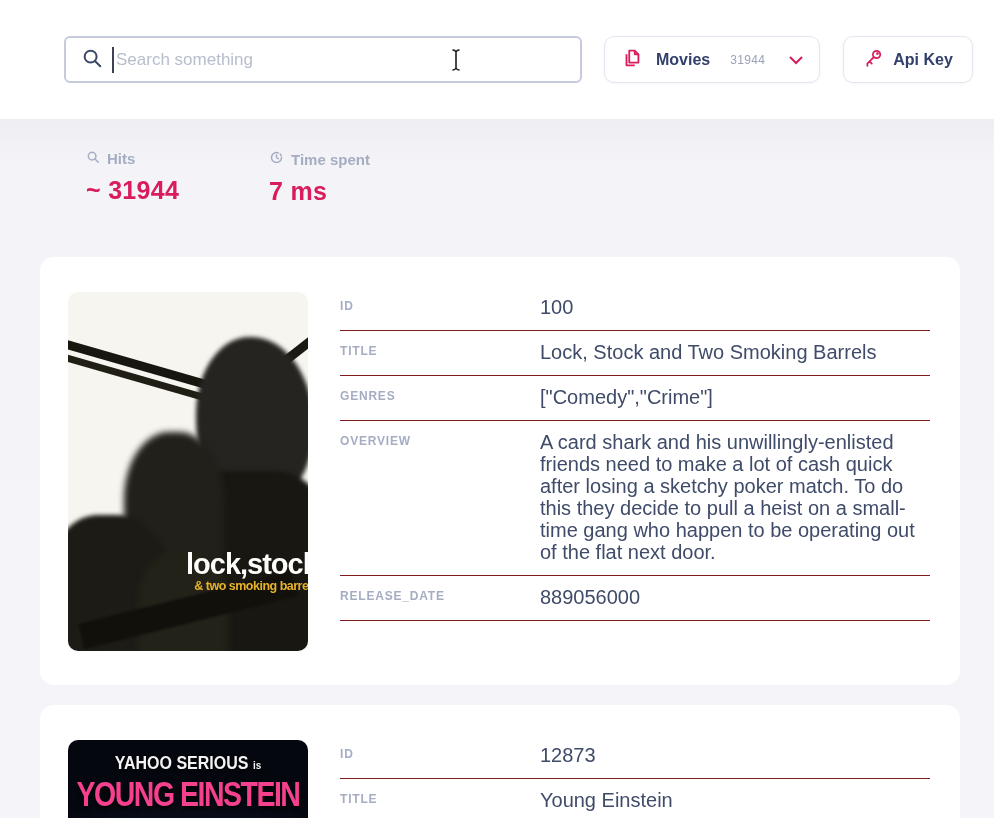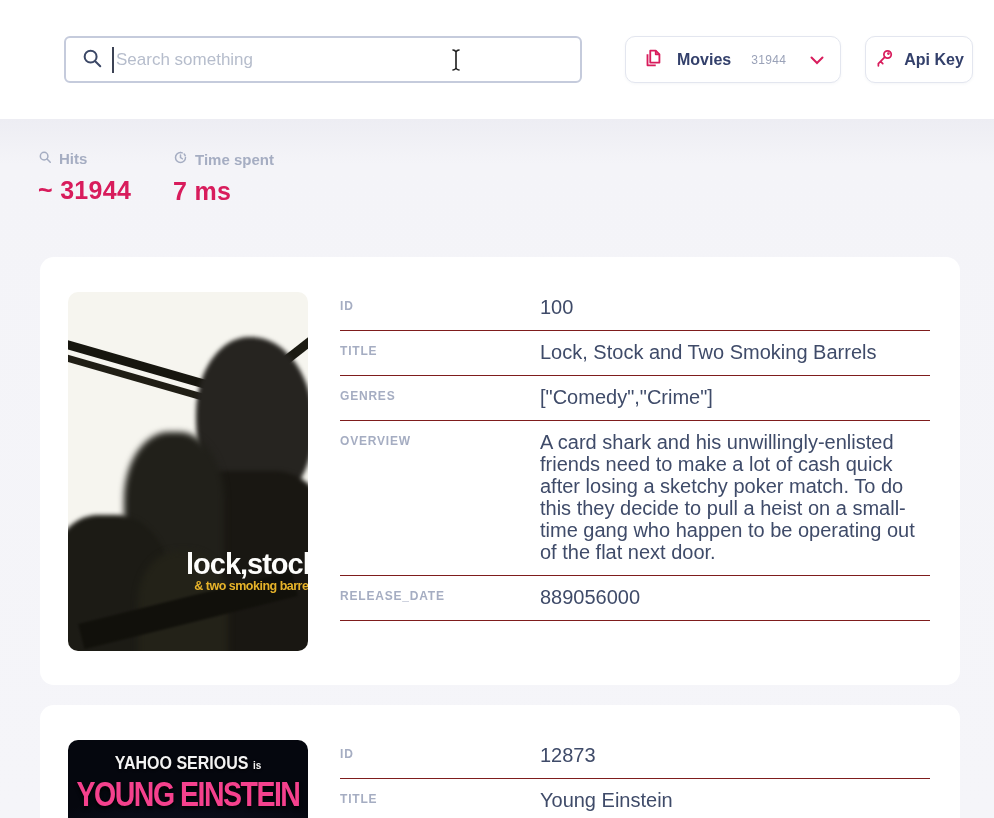--- a/index.html
+++ b/index.html
@@ -24,42 +24,42 @@
     display:flex; align-items:center;
     padding:0 15px; background:#fff;
     position:relative;
   }
   .search-box .mag { flex:none; margin-right:9px; }
   .caret { width:2px; height:26px; background:#3c4254; flex:none; }
   .search-placeholder {
     color:#b6bdcc; font-size:17px; margin-left:2px;
     white-space:nowrap; overflow:hidden;
   }
-  .right-group { margin-left:auto; display:flex; align-items:flex-end; }
+  .right-group { margin-left:auto; display:flex; align-items:flex-end; gap:23px; }
   .pill {
     background:#fff; border:1px solid #e3e6ef; border-radius:10px;
     height:47px; display:flex; align-items:center;
     box-shadow:0 1px 3px rgba(60,70,110,0.05);
   }
   .index-select { width:216px; padding:0 16px; cursor:pointer; }
   .index-select .label { color:#33406b; font-weight:bold; font-size:16px; margin-left:13px; }
   .index-select .count { color:#9aa2b8; font-size:12px; margin-left:20px; letter-spacing:0.3px; }
   .index-select .chev { margin-left:auto; }
-  .apikey-btn { width:108px; justify-content:center; gap:9px; cursor:pointer;margin-left:24px; }
+  .apikey-btn { width:130px; justify-content:center; gap:9px; cursor:pointer; }
   .apikey-btn .label { color:#33406b; font-weight:bold; font-size:16px; }
 
   
   .content {
     height:699px;
     background:linear-gradient(180deg,#ededf3 0%, #f4f4f8 45px, #f5f5f9 100%);
     padding-top:31px;
   }
 
   .stats { display:flex; padding-left:38px; }
-  .stat { min-width:135px; }
+  .stat { min-width:135px;margin-left:48px; }
   .stat-label {
     display:flex; align-items:center; gap:7px;
     color:#a5adc2; font-weight:bold; font-size:15px;
   }
   .stat-value {
     color:#d81c5c; font-weight:bold; font-size:25px;
     margin-top:9px; letter-spacing:0.3px;
   }
 
   .results { margin-top:51px; }

